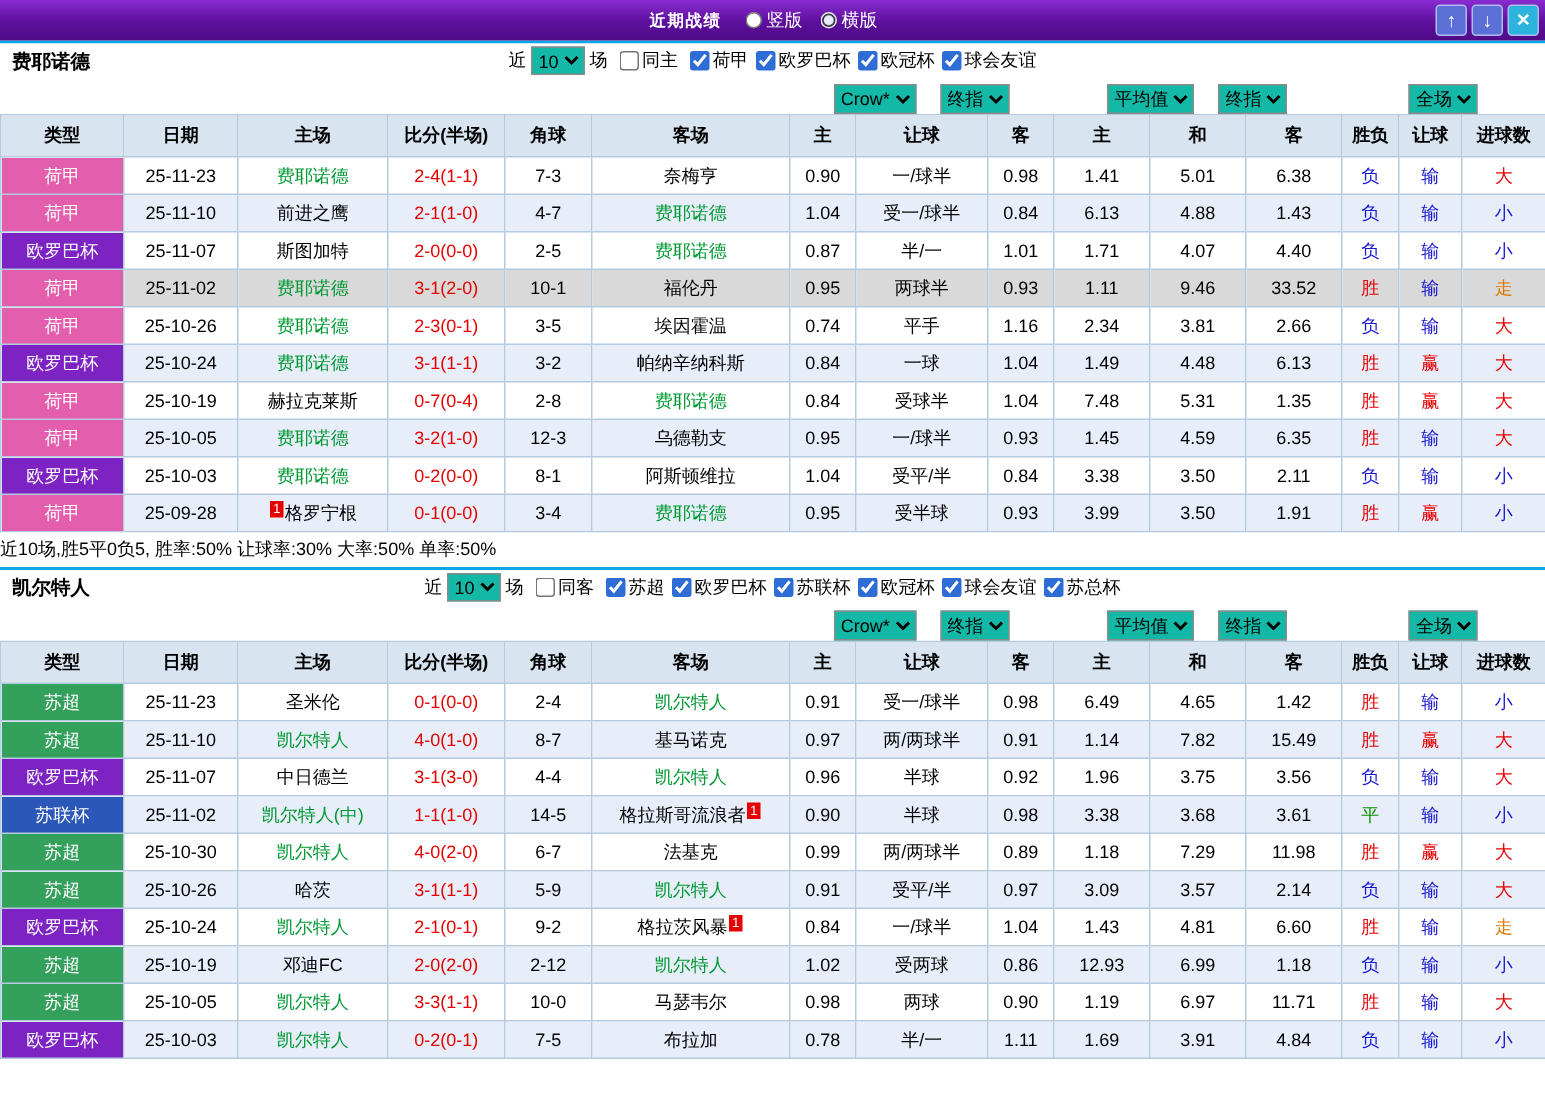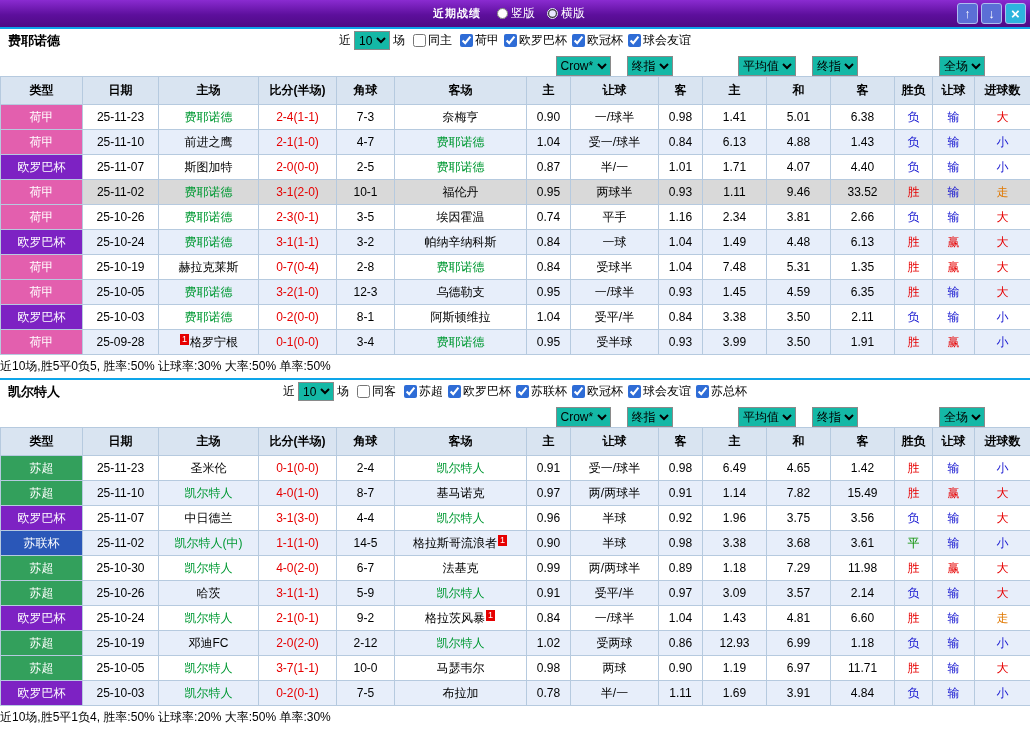--- a/index.html
+++ b/index.html
@@ -547,21 +547,21 @@
           <td>6.99</td>
           <td>1.18</td>
           <td style="color: rgb(21, 21, 208);">负</td>
           <td style="color: rgb(21, 21, 208);">输</td>
           <td style="color: rgb(21, 21, 208);">小</td>
         </tr>
         <tr>
           <td class="type-cell" style="background: rgb(51, 160, 92);">苏超</td>
           <td>25-10-05</td>
           <td><span class="team own">凯尔特人</span></td>
-          <td class="score">3-7(1-1)</td>
+          <td class="score">3-3(1-1)</td>
           <td>10-0</td>
           <td><span class="team">马瑟韦尔</span></td>
           <td>0.98</td>
           <td>两球</td>
           <td>0.90</td>
           <td>1.19</td>
           <td>6.97</td>
           <td>11.71</td>
           <td style="color: rgb(230, 0, 0);">胜</td>
           <td style="color: rgb(21, 21, 208);">输</td>
@@ -579,14 +579,13 @@
           <td>1.11</td>
           <td>1.69</td>
           <td>3.91</td>
           <td>4.84</td>
           <td style="color: rgb(21, 21, 208);">负</td>
           <td style="color: rgb(21, 21, 208);">输</td>
           <td style="color: rgb(21, 21, 208);">小</td>
         </tr>
       </tbody>
   </table>
-  <div class="summary">近10场,胜5平1负4, 胜率:50% 让球率:20% 大率:50% 单率:30%</div>
 </div>
 
 </body></html>

